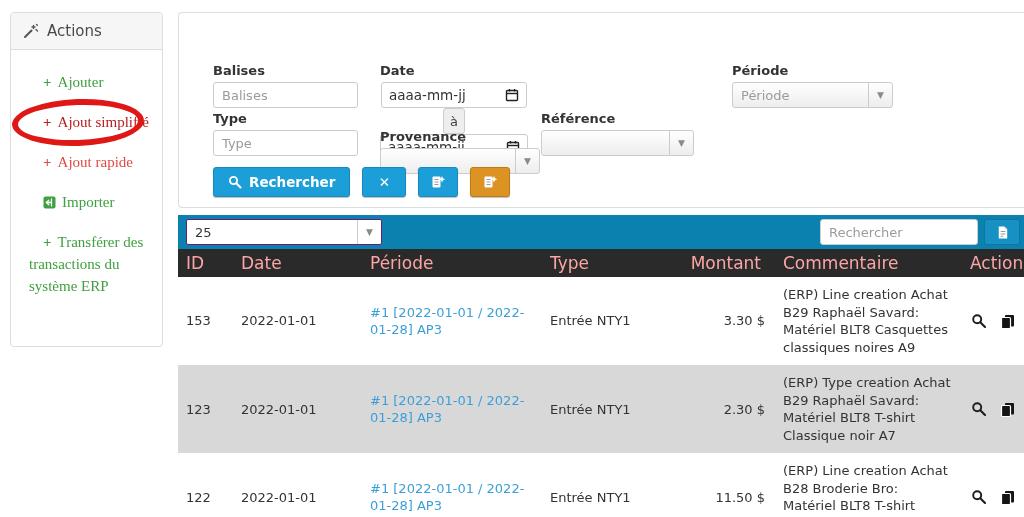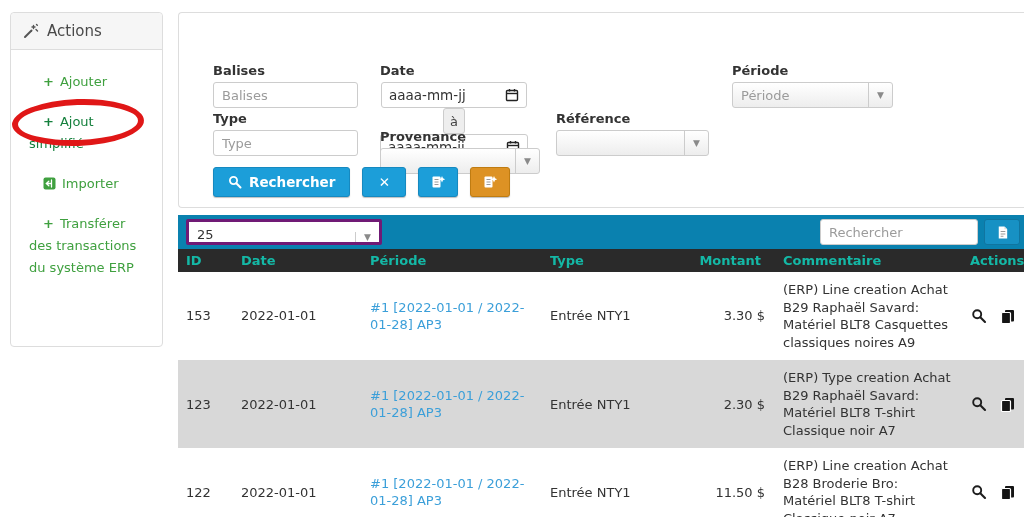--- a/index.html
+++ b/index.html
@@ -5,24 +5,24 @@
   * { margin:0; padding:0; box-sizing:border-box; }
   html,body { width:1024px; height:517px; background:#fff; overflow:hidden;
     font-family:"DejaVu Sans","Liberation Sans",sans-serif; color:#333; }
   .panel { position:absolute; background:#fff; border:1px solid #ddd; border-radius:4px; }
   .panel-header { height:37px; background:#f6f6f6; border-bottom:1px solid #ddd;
     display:flex; align-items:center; gap:8px; padding:0 12px; font-size:15px; color:#4a4a4a;
     border-radius:4px 4px 0 0; }
   
   #sidebar { left:10px; top:12px; width:153px; height:335px; }
   .side-items { padding:21px 10px 0 18px; }
-  .side-item { margin-bottom:18px; line-height:22px; font-size:13px; text-indent:14px; cursor:pointer; }
+  .side-item { margin-bottom:18px; line-height:22px; font-size:15px; text-indent:14px; cursor:pointer;font-family:Liberation Serif, serif; }
   .side-item .plus { font-weight:bold; margin-right:6px; }
   .c-green { color:#3fa03f; }
-  .c-orange { color:#15803d; }
+  .c-orange { color:#b91c1c; }
   .c-red { color:#e04a42; }
   #annotation-ellipse { position:absolute; left:12px; top:99px; width:132px; height:47px;
     border:6px solid #e01717; border-radius:50%; z-index:5; pointer-events:none;
     transform:rotate(-2deg); }
   
   #filters { left:178px; top:12px; width:846px; height:196px; border-radius:4px 0 0 4px; border-right:none; }
   .fgroup { position:absolute;margin-left:16px; }
   .flabel { font-size:13px; font-weight:bold; color:#333; margin-bottom:4px; display:block; }
   .tinput { height:26px; border:1px solid #ccc; border-radius:3px; background:#fff;
     font-size:13px; padding:0 8px; color:#333; font-family:inherit; width:100%; }
@@ -40,27 +40,27 @@
   .btn-row { display:flex; gap:12px; }
   .btn { height:30px; border-radius:3px; border:1px solid #1689c0; background:#1c9ed9; color:#fff;
     font-size:13.5px; font-weight:bold; display:inline-flex; align-items:center; justify-content:center;
     gap:7px; padding:0 14px; cursor:pointer; box-shadow:0 1px 1px rgba(0,0,0,.25); font-family:inherit; }
   .btn.square { width:44px; padding:0; }
   .btn.icon-only { width:40px; padding:0; }
   .btn.orange { background:#dd9224; border-color:#bf7c12; }
   
   #table-panel { position:absolute; left:178px; top:215px; width:846px; }
   #toolbar { height:34px; background:#0a81af; position:relative; }
-  #page-size { position:absolute; left:8px; top:4px; width:196px; background:#fff; border:3px solid #701a75;
-    border-radius:2px;align-items:flex-end; }
+  #page-size { position:absolute; left:8px; top:4px; width:196px; background:#fff; border:1px solid #701a75;
+    border-radius:2px; }
   #table-search { position:absolute; left:642px; top:4px; width:158px; height:26px; }
   #toolbar-export { position:absolute; left:806px; top:4px; width:36px; height:26px; border-radius:3px;
     border:1px solid #1075a0; background:#1791c4; display:flex; align-items:center; justify-content:center; cursor:pointer; }
   .thead, .trow { display:grid; grid-template-columns:55px 129px 180px 133px 100px 187px 62px; }
-  .thead { background:#2a2a2a; color:#14b8a6; font-size:13px; font-weight:bold; }
+  .thead { background:#2a2a2a; color:#fca5a5; font-size:17px; font-weight:normal; }
   .thead > div { padding:4px 8px; }
   .thead .num { text-align:right; padding-right:14px; }
   .trow { background:#fff; font-size:13px; align-items:center; }
   .trow.striped { background:#d8d8d8; }
   .trow > div { padding:9px 8px; line-height:1.35; }
   .cell-montant { text-align:right; padding-right:10px !important; }
   .cell-periode a { color:#3b9fd9; text-decoration:none; cursor:pointer; }
   .cell-actions { display:flex; gap:13px; justify-content:center; align-items:center; }
   .cell-actions .act { cursor:pointer; display:inline-flex; }
   .ico { display:inline-flex; flex:none; }
@@ -74,20 +74,21 @@
       <svg width="16" height="16" viewBox="0 0 16 16">
           <path d="M2 14 L8.5 7.5" stroke="#555" stroke-width="2" stroke-linecap="round"></path>
           <path d="M10.5 2.5 v3 M9 4 h3 M13 6.5 l1.5 1.5 M13.5 1.5 l.8.8" stroke="#555" stroke-width="1.4" stroke-linecap="round"></path>
         </svg>
     </span>
     <span>Actions</span>
   </div>
   <div class="side-items">
     <div class="side-item c-green"><span class="plus">+</span><span>Ajouter</span></div>
     <div class="side-item c-orange"><span class="plus">+</span><span>Ajout simplifié</span></div>
+    <div class="side-item c-red"><span class="plus">+</span><span>Ajout rapide</span></div>
     <div class="side-item c-green"><span class="ico" style="margin-right:6px;vertical-align:-2px">
           <svg width="13" height="13" viewBox="0 0 13 13">
             <rect x="0.5" y="0.5" width="12" height="12" rx="2" fill="#3fa03f"></rect>
             <path d="M3.5 6.5 h4 M5.8 4.2 L3.3 6.5 L5.8 8.8 M8.5 3 v7" stroke="#fff" stroke-width="1.3" fill="none" stroke-linecap="round"></path>
           </svg>
         </span><span>Importer</span></div>
     <div class="side-item c-green"><span class="plus">+</span><span>Transférer des transactions du système ERP</span></div>
   </div>
 </div>
 <div id="annotation-ellipse"></div>
@@ -141,21 +142,21 @@
   </div>
 
   <div class="fgroup" style="left:185px; top:116px; width:160px;">
     <span class="flabel">Provenance</span>
     <div class="fake-select">
       <span class="sel-val"></span>
       <span class="sel-arrow">▼</span>
     </div>
   </div>
 
-  <div class="fgroup" style="left:361px; top:98px; width:153px;">
+  <div class="fgroup" style="left:346px; top:98px; width:153px;">
     <span class="flabel">Référence</span>
     <div class="fake-select">
       <span class="sel-val"></span>
       <span class="sel-arrow">▼</span>
     </div>
   </div>
 
   <div class="fgroup btn-row" style="left:18px; top:154px;">
     <button class="btn">
       <span class="ico">

